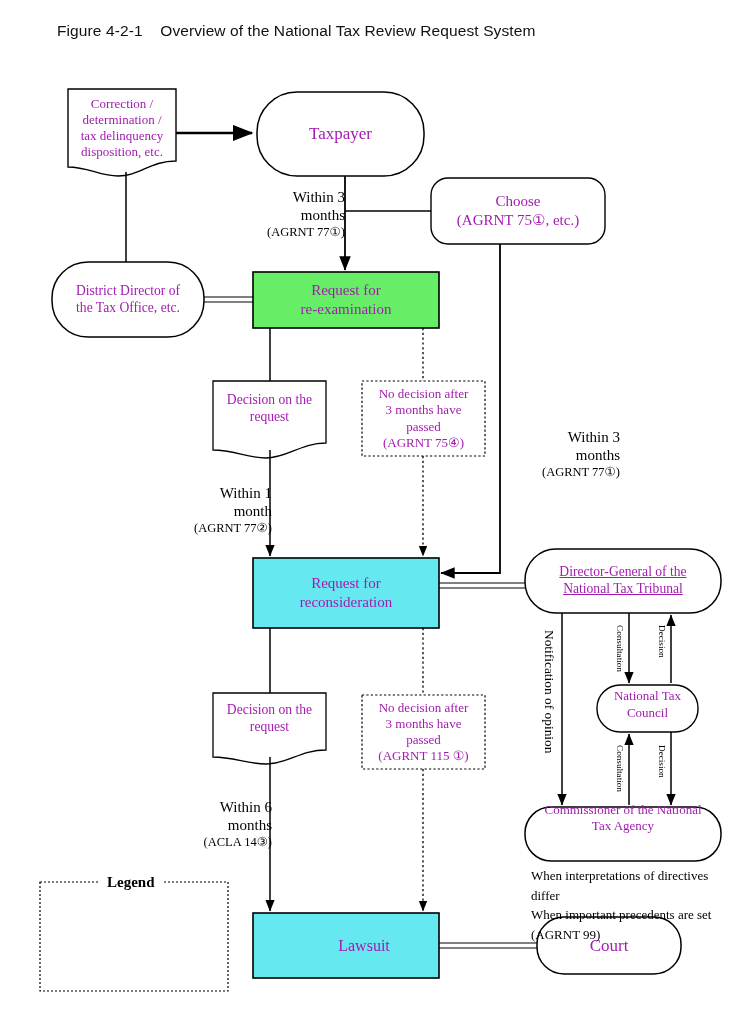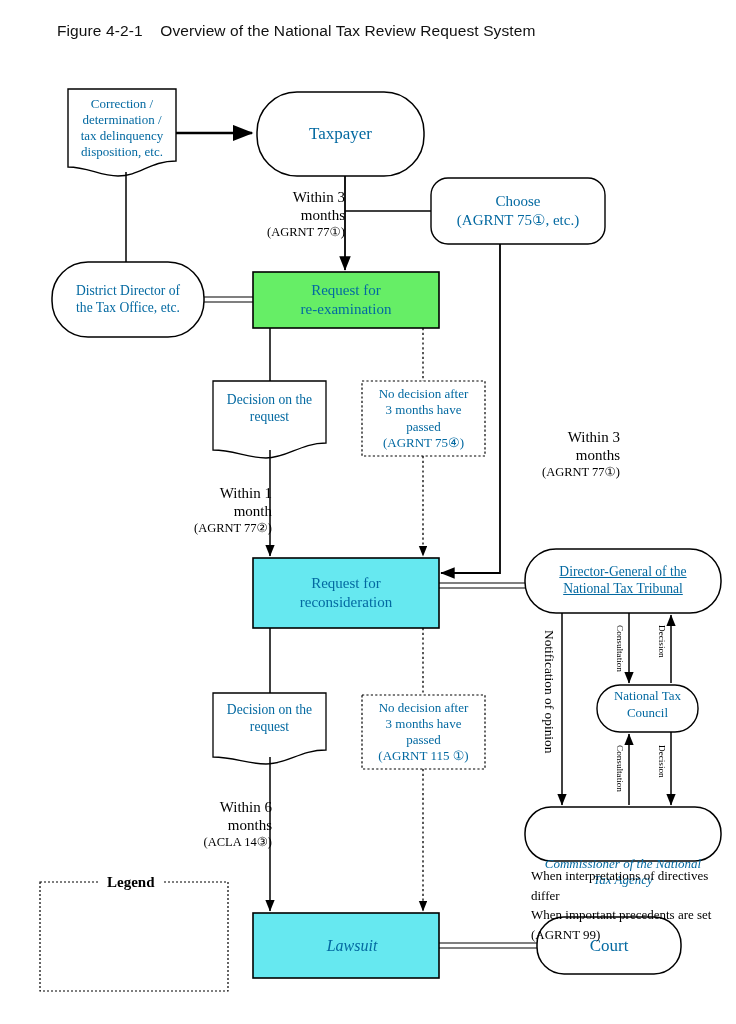--- a/index.html
+++ b/index.html
@@ -10,21 +10,21 @@
 
   .fig-title{position:absolute;left:57px;top:22px;width:620px;
              font-family:"Liberation Sans","DejaVu Sans",sans-serif;
              font-size:15.5px;letter-spacing:.1px;color:#111;white-space:pre;}
 
   .lbl{position:absolute;text-align:right;line-height:1.22;color:#000;}
   .lbl .l1{font-size:15px;}
   .lbl .l2{font-size:15px;}
   .lbl .l3{font-size:12.5px;}
 
-  .nodetext{position:absolute;text-align:center;line-height:1.25;color:#0369a1;
+  .nodetext{position:absolute;text-align:center;line-height:1.25;color:#a21caf;
             display:flex;flex-direction:column;align-items:center;
             justify-content:center;pointer-events:none;}
   .t15{font-size:15px;}
   .t14{font-size:13.6px;}
   .t13{font-size:13px;}
 
   .vtext{position:absolute;color:#000;white-space:nowrap;
          transform-origin:0 0;}
   .v13{font-size:13.4px;}
   .v9{font-size:9.2px;}
@@ -212,38 +212,38 @@
   <div class="nodetext t14" style="left:525px;top:549px;width:196px;height:64px;text-decoration:underline;">
     <span>Director-General of the</span>
     <span>National Tax Tribunal</span>
   </div>
 
   <div class="nodetext t13" style="left:597px;top:685px;width:101px;height:39px;">
     <span>National Tax</span>
     <span>Council</span>
   </div>
 
-  <div class="nodetext t13" style="left:525px;top:845px;width:196px;height:54px;font-style:italic;">
+  <div class="nodetext t13" style="left:525px;top:791px;width:196px;height:54px;">
     <span>Commissioner of the National</span>
     <span>Tax Agency</span>
   </div>
 
   <div class="nodetext t14" style="left:213px;top:693px;width:113px;height:52px;">
     <span>Decision on the</span>
     <span>request</span>
   </div>
 
   <div class="nodetext t13" style="left:362px;top:695px;width:123px;height:74px;">
     <span>No decision after</span>
     <span>3 months have</span>
     <span>passed</span>
     <span>(AGRNT 115 ①)</span>
   </div>
 
-  <div class="nodetext t15" style="left:259px;top:913px;width:186px;height:65px;font-size:16px;font-style:italic;">
+  <div class="nodetext t15" style="left:271px;top:913px;width:186px;height:65px;font-size:16px;">
     <span>Lawsuit</span>
   </div>
 
   <div class="nodetext t15" style="left:537px;top:917px;width:144px;height:57px;font-size:17px;">
     <span>Court</span>
   </div>
 
   <div class="lbl" style="left:233px;top:188px;width:112px;">
     <div class="l1">Within 3</div>
     <div class="l2">months</div>

